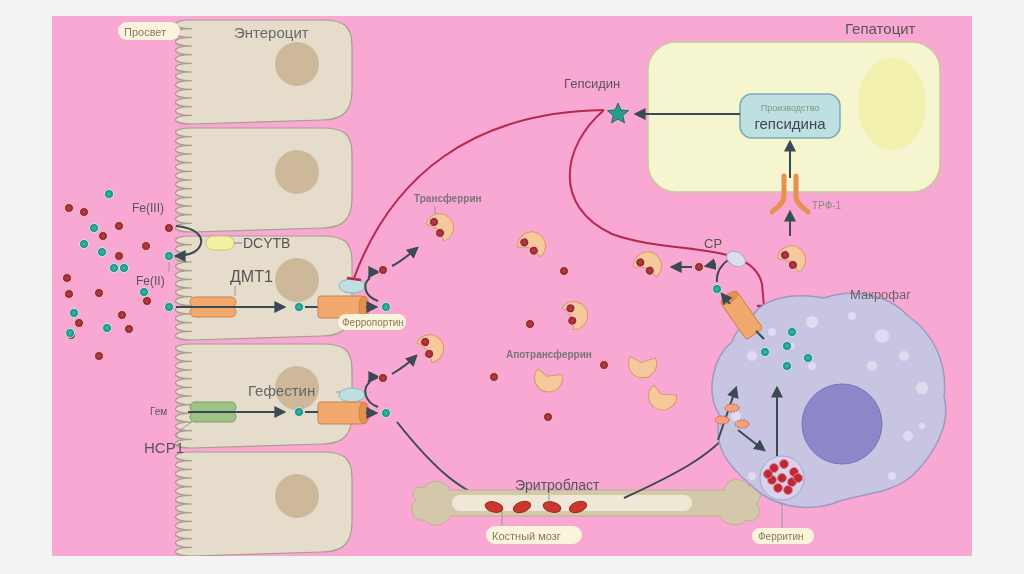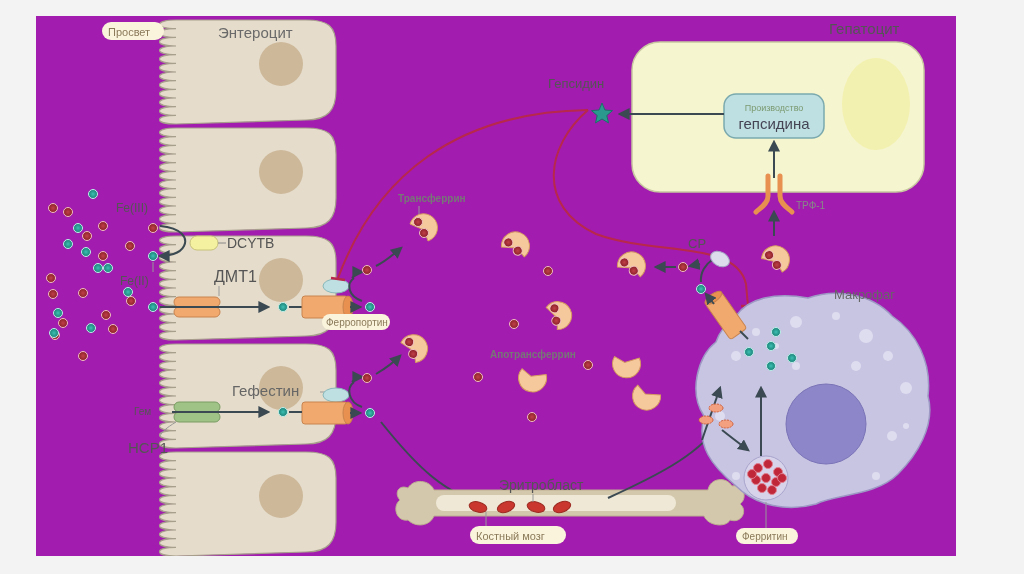--- a/index.html
+++ b/index.html
@@ -3,22 +3,22 @@
 <meta charset="utf-8">
 <style>
   html, body { margin: 0; padding: 0; }
   body {
     width: 1024px; height: 574px; overflow: hidden;
     background: #f3f3f3;
     font-family: "Liberation Sans", "DejaVu Sans", sans-serif;
     position: relative;
   }
   #slide {
-    position: absolute; left: 36px; top: 16px;
-    width: 920px; height: 540px; background: #a21caf;
+    position: absolute; left: 52px; top: 16px;
+    width: 920px; height: 540px; background: #f9a8d4;
     overflow: hidden;
   }
   #diagram { position: absolute; left: 0; top: 0; }
   .lbl { font-family: "Liberation Sans", "DejaVu Sans", sans-serif; fill: #555; }
   .lbl-big { font-size: 16px; fill: #6a6a6a; }
   .lbl-sm { font-size: 10px; fill: #777; font-weight: bold; }
   .lbl-tag { font-size: 10px; fill: #8a7a5a; }
   .tagbg { fill: #fbf4dc; }
 </style>
 </head>

